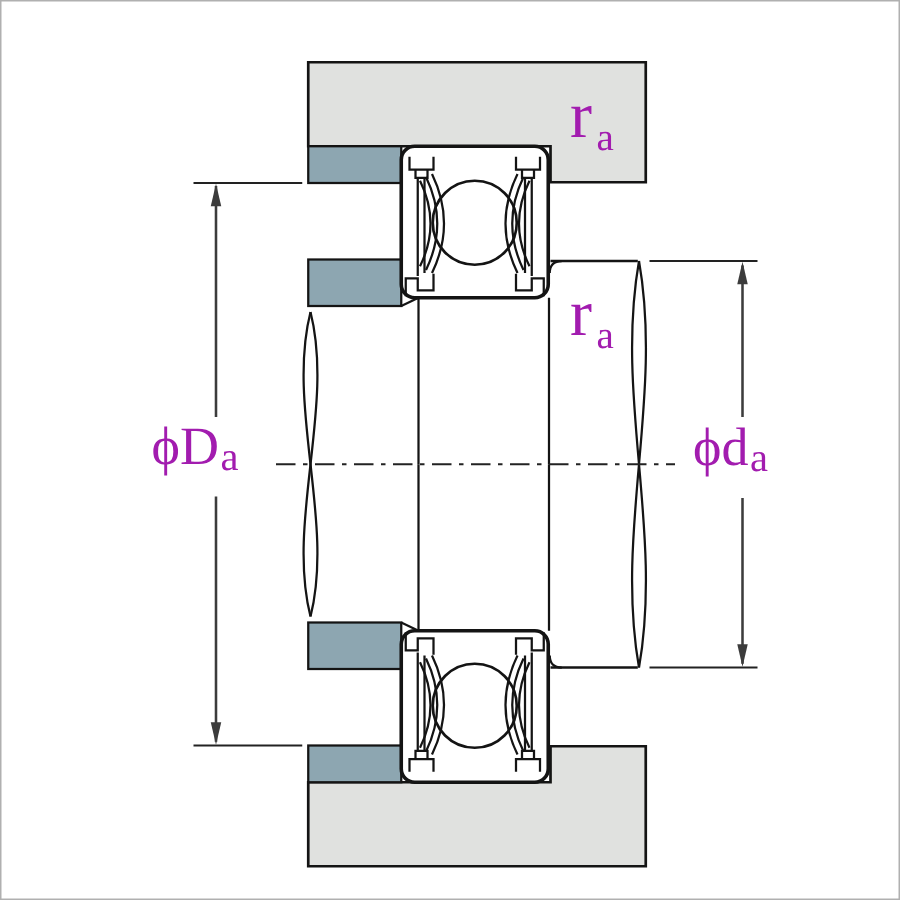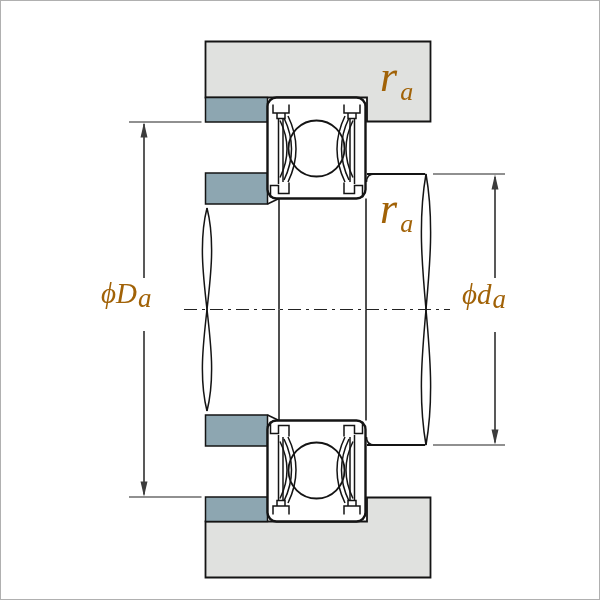--- a/index.html
+++ b/index.html
@@ -22,25 +22,25 @@
   .bearing-outline{fill:#ffffff; stroke:var(--line); stroke-width:2.4;}
   .ball{fill:#ffffff; stroke:var(--line); stroke-width:1.8;}
   .seal-stroke{fill:none; stroke:var(--line); stroke-width:1.5; stroke-linejoin:miter;}
   .break-line{fill:none; stroke:var(--line); stroke-width:1.5;}
   .centerline{fill:none; stroke:#222; stroke-width:1.2; stroke-dasharray:13 5 3 5;}
   .ext-line{fill:none; stroke:#222; stroke-width:1.2;}
   .dim-line{fill:none; stroke:var(--dim); stroke-width:1.7;}
   .arrowhead{fill:var(--dim); stroke:none;}
   
   .dim-label{
-    position:absolute; color:#a16207; font-style:italic; white-space:nowrap;
+    position:absolute; color:#a21caf; white-space:nowrap;
     font-family:"Liberation Serif","DejaVu Serif",serif; line-height:1;
     user-select:none;
   }
-  .lbl-main{font-size:29px;}
+  .lbl-main{font-size:36px;}
   .lbl-sub{font-size:27px; position:relative; top:4px; margin-left:1px;}
   .lbl-r{font-size:44px;}
   .lbl-rsub{font-size:26px; position:relative; top:9px; margin-left:3px;}
 </style>
 </head>
 <body>
 
 <div class="stage">
 
   <svg width="598" height="598" viewBox="0 0 598 598">

